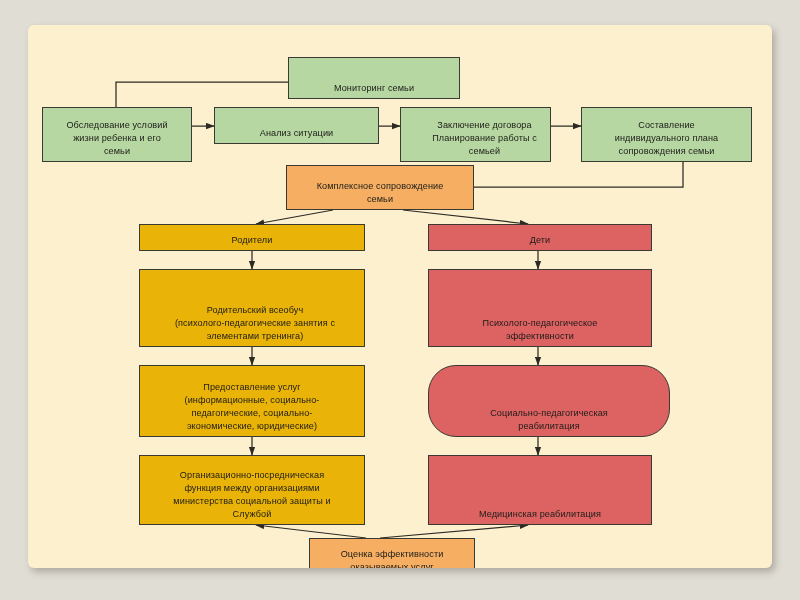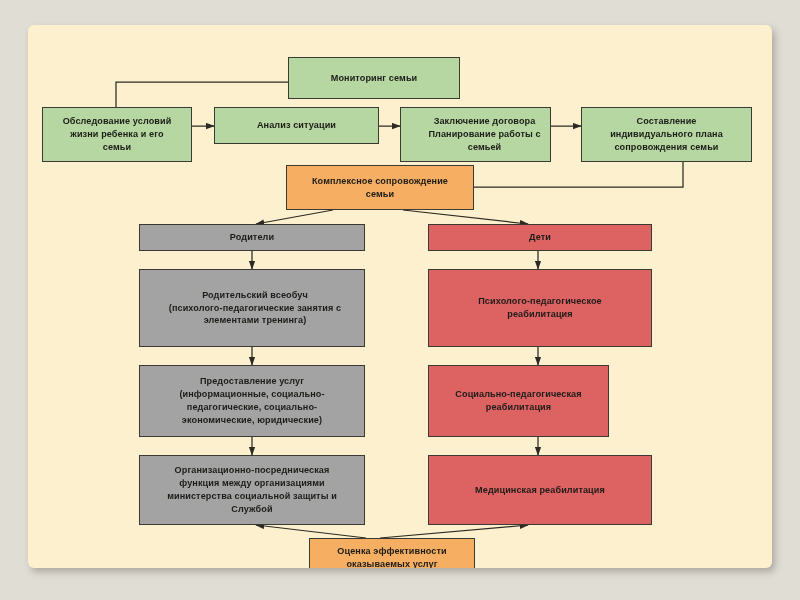--- a/index.html
+++ b/index.html
@@ -46,40 +46,39 @@
     width: 744px;
     height: 543px;
     pointer-events: none;
   }
 
   .node {
     position: absolute;
     box-sizing: border-box;
     border: 1.4px solid #3a3a32;
     display: flex;
-    align-items: center;
+    align-items: flex-end;
     justify-content: center;
     text-align: center;
     color: #1c1c18;
     font-size: 9.1px;
     line-height: 1.42;
     padding: 3px 6px;
     letter-spacing: 0.1px;
-    font-weight: bold;
   }
 
   .node .txt {
     display: block;
     width: 100%;
     white-space: pre-line;
   }
 
   .green  { background: #b6d7a1; }
   .orange { background: #f5ae62; }
-  .yellow { background: #a3a3a3; }
+  .yellow { background: #eab308; }
   .red    { background: #dd6262; }
 </style>
 </head>
 <body>
 
 <div id="canvas">
 
   <div id="slide">
     <div id="diagram">
 
@@ -164,31 +163,31 @@
       </div>
 
       <div class="node yellow" style="left:111px; top:244px; width:226px; height:78px;padding-left:12px;">
         <span class="txt">Родительский всеобуч
 (психолого-педагогические занятия с
 элементами тренинга)</span>
       </div>
 
       <div class="node red" style="left:400px; top:244px; width:224px; height:78px;">
         <span class="txt">Психолого-педагогическое
-реабилитация</span>
+эффективности</span>
       </div>
 
       <div class="node yellow" style="left:111px; top:340px; width:226px; height:72px;">
         <span class="txt">Предоставление услуг
 (информационные, социально-
 педагогические, социально-
 экономические, юридические)</span>
       </div>
 
-      <div class="node red" style="left:400px; top:340px; width:181px; height:72px;">
+      <div class="node red" style="left:400px; top:340px; width:242px; height:72px;border-radius:28px;">
         <span class="txt">Социально-педагогическая
 реабилитация</span>
       </div>
 
       <div class="node yellow" style="left:111px; top:430px; width:226px; height:70px;">
         <span class="txt">Организационно-посредническая
 функция между организациями
 министерства социальной защиты и
 Службой</span>
       </div>

